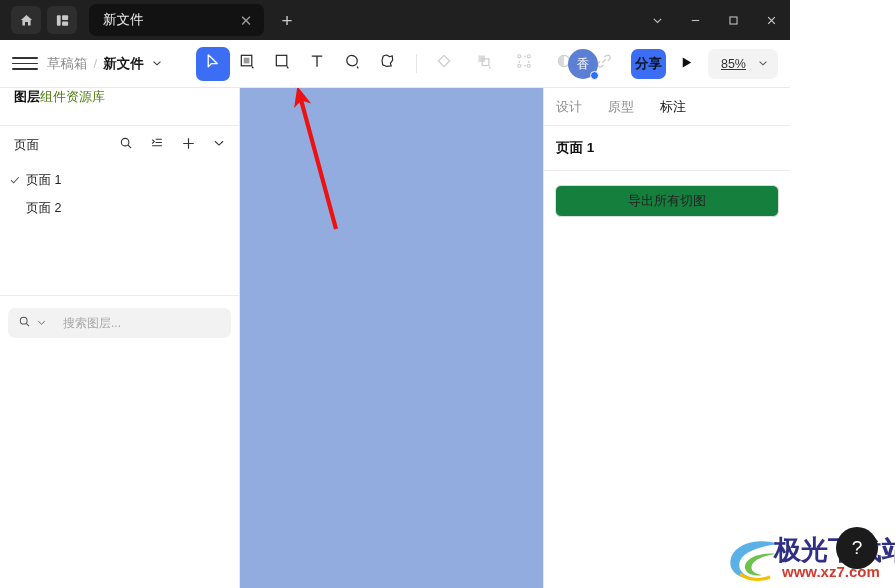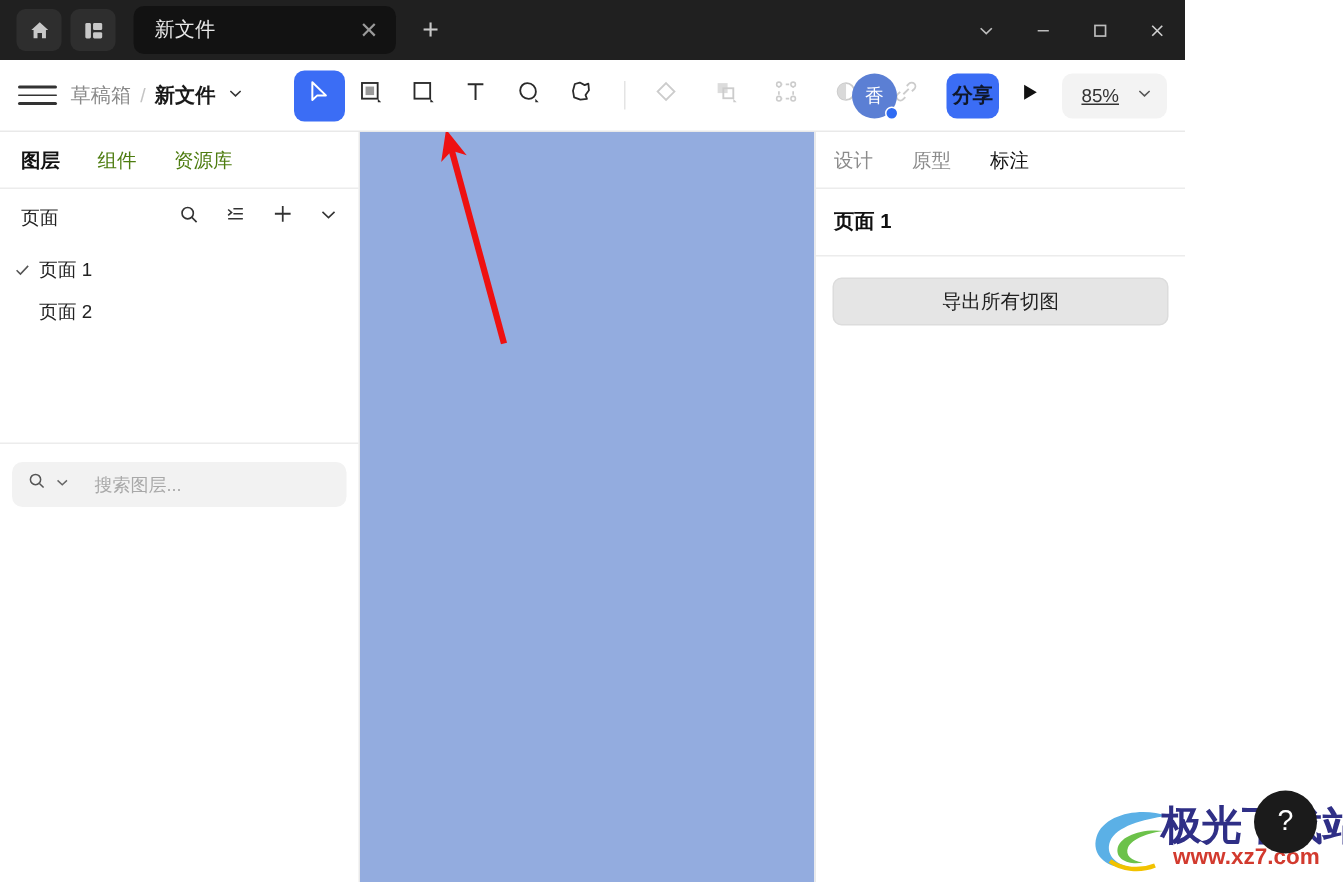--- a/index.html
+++ b/index.html
@@ -176,23 +176,22 @@
   .left {
     width: 240px;
     flex: 0 0 240px;
     background: #fff;
     border-right: 1px solid #e9e9e9;
     display: flex; flex-direction: column;
     position: relative;
   }
   .ltabs {
     height: 38px;
-    display: flex; align-items: center;
+    display: flex; 
     padding: 0 14px;
-    gap: 25px;
     border-bottom: 1px solid #ececec;
   }
   .ltab { font-size: 13px; color: #4d7c0f; cursor: pointer; white-space: nowrap; }
   .ltab.active { color: #111; font-weight: bold; }
 
   .pages-head {
     height: 38px;
     display: flex; align-items: center;
     padding: 0 12px 0 14px;
   }
@@ -270,21 +269,21 @@
     display: flex; align-items: center;
     padding: 0 12px;
     border-bottom: 1px solid #ececec;
   }
   .r-title { font-size: 13.5px; color: #111; font-weight: bold; }
   .export-wrap { padding: 14px 11px 0 11px; }
   .export-btn {
     width: 100%; height: 32px;
     border: 1px solid #dcdcdc;
     border-radius: 6px;
-    background: #e5e5e5;
+    background: #15803d;
     font-size: 13px; color: #222;
     cursor: pointer;
     font-family: inherit;
   }
 
   
   .watermark {
     position: absolute;
     left: 726px; top: 530px;
     width: 170px; height: 58px;

